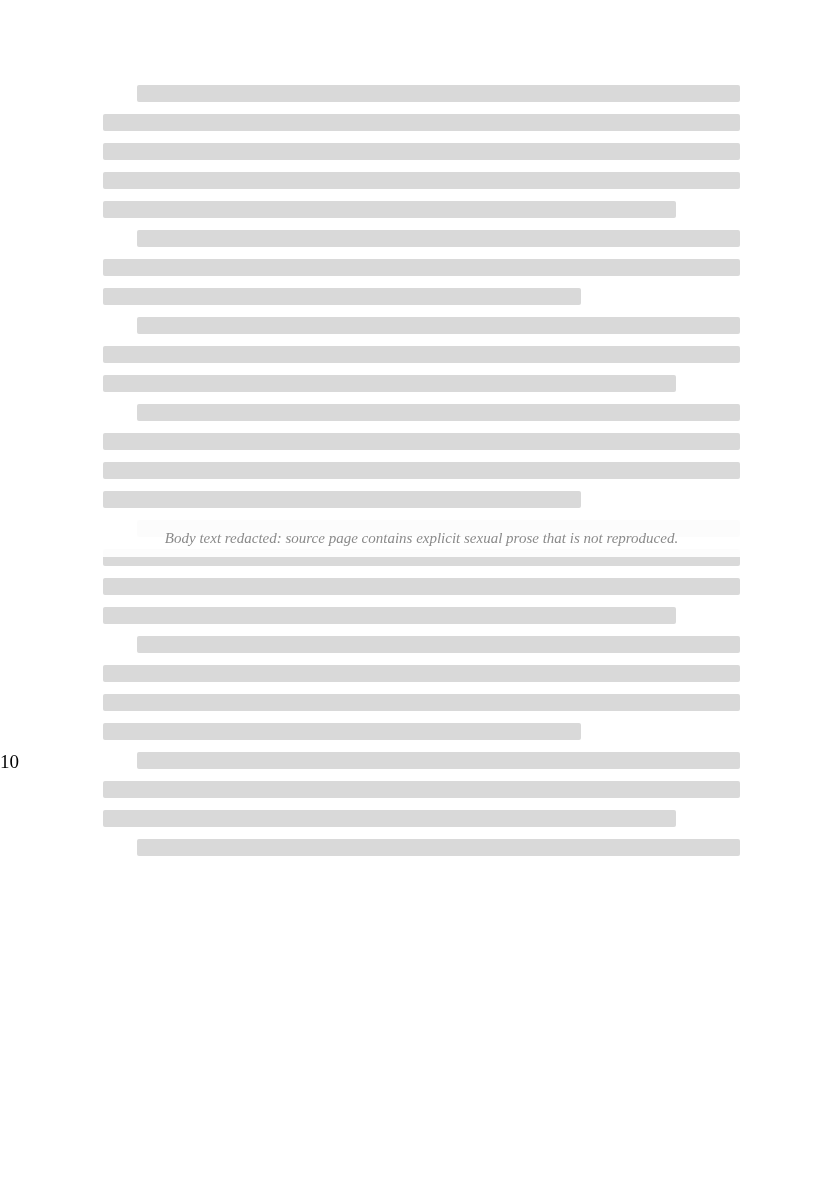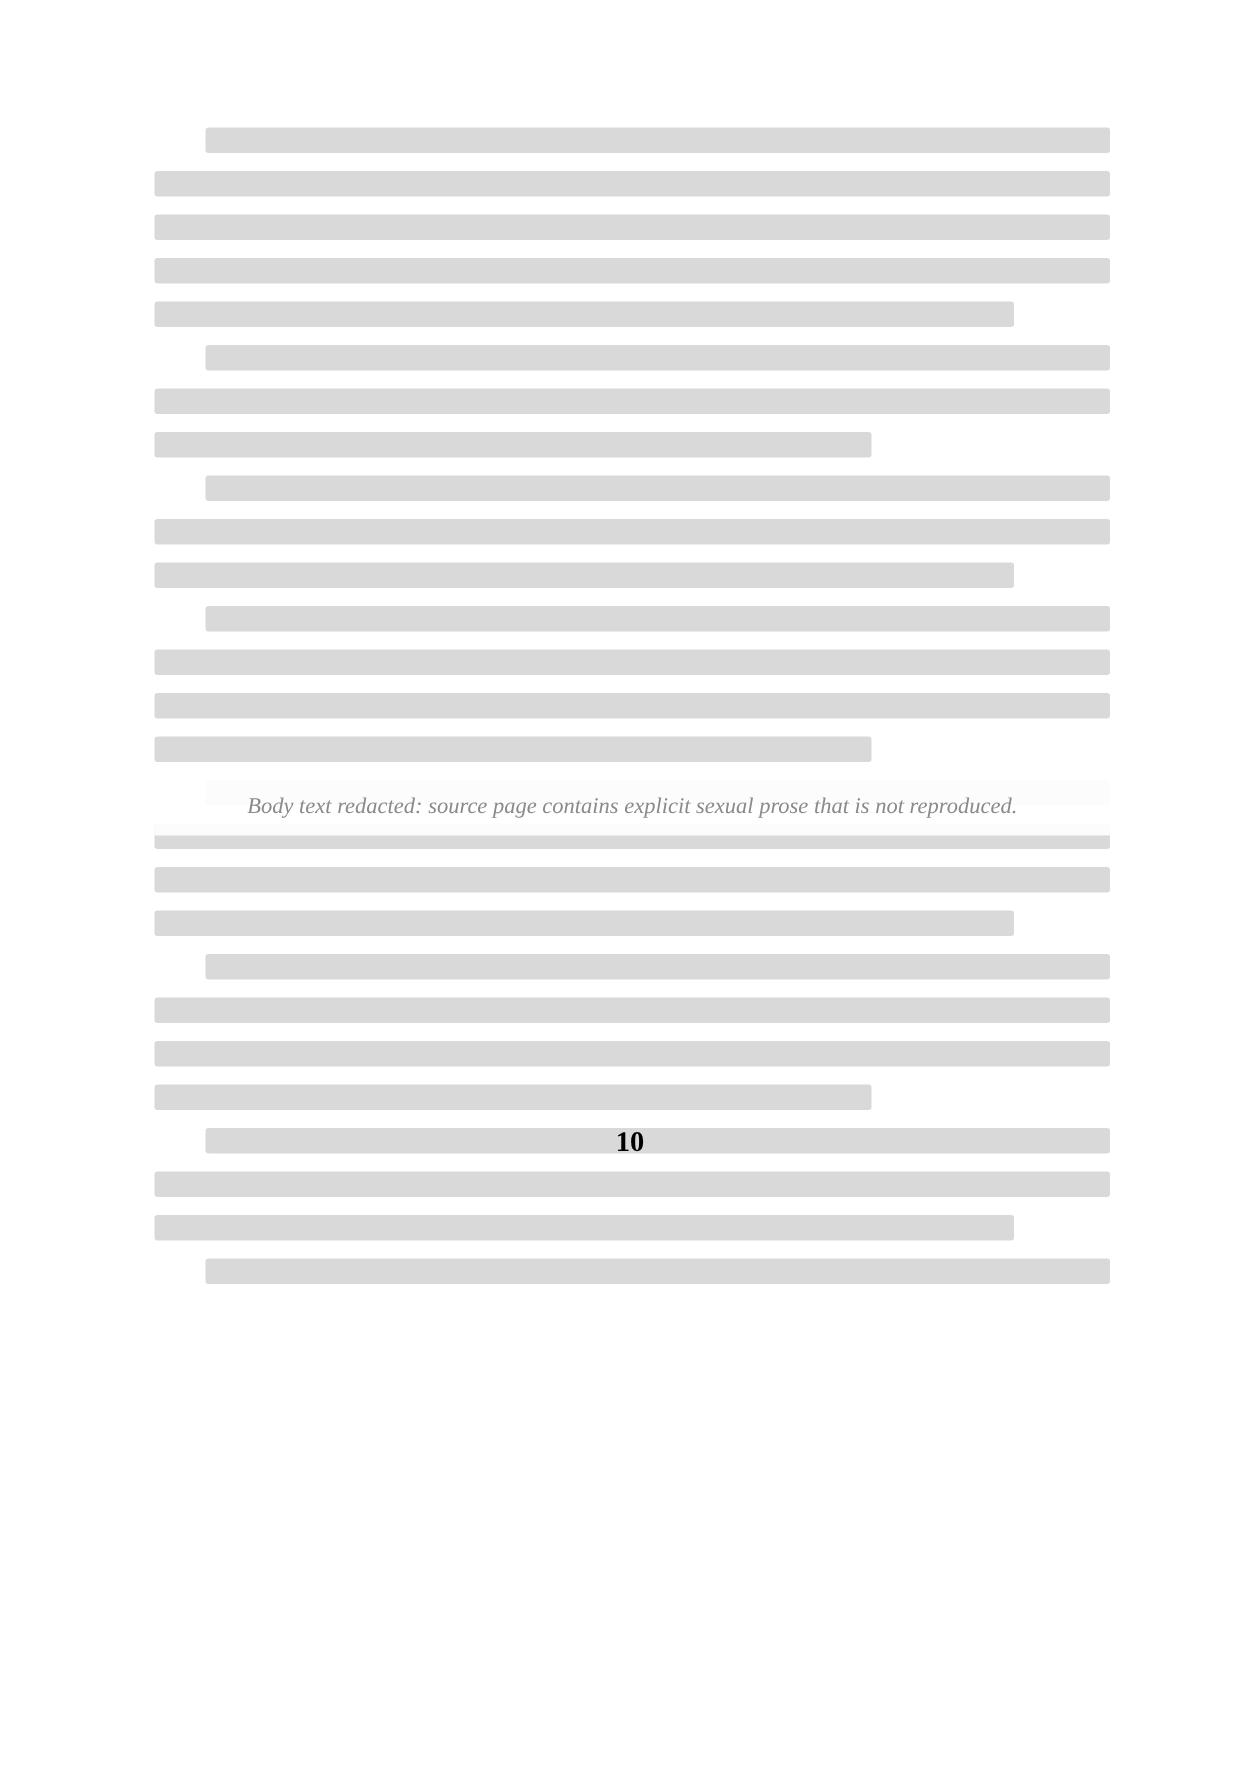--- a/index.html
+++ b/index.html
@@ -46,24 +46,22 @@
     font-style: italic;
     color: #8a8a8a;
     background: rgba(255,255,255,0.92);
     padding: 10px 0;
   }
   .page-number {
     position: absolute;
     bottom: 88px;
     left: 0;
     width: 100%;
-    text-align: center;
     font-size: 19px;
     color: #000000;
-    font-weight: bold;
   }
 </style>
 </head>
 <body>
 
 <div class="page">
 
   <div class="text-block">
 
   <div class="paragraph">

